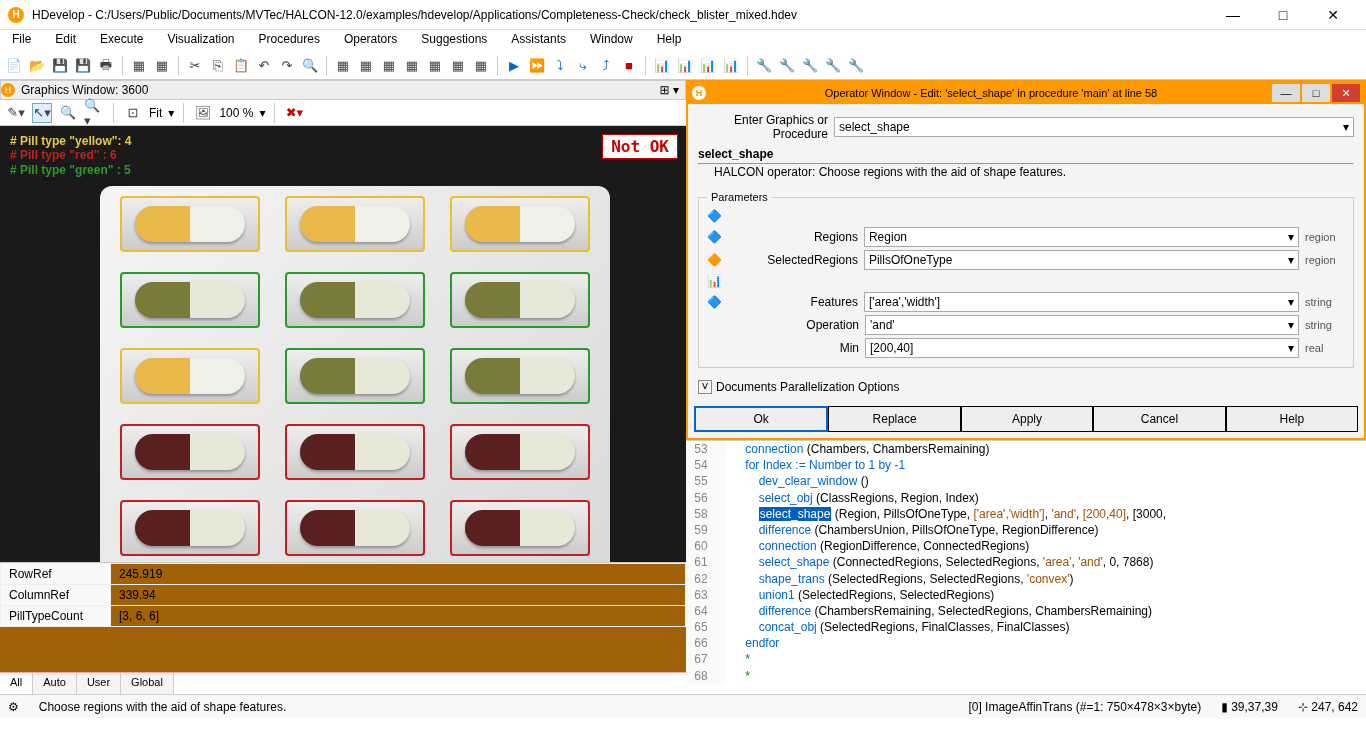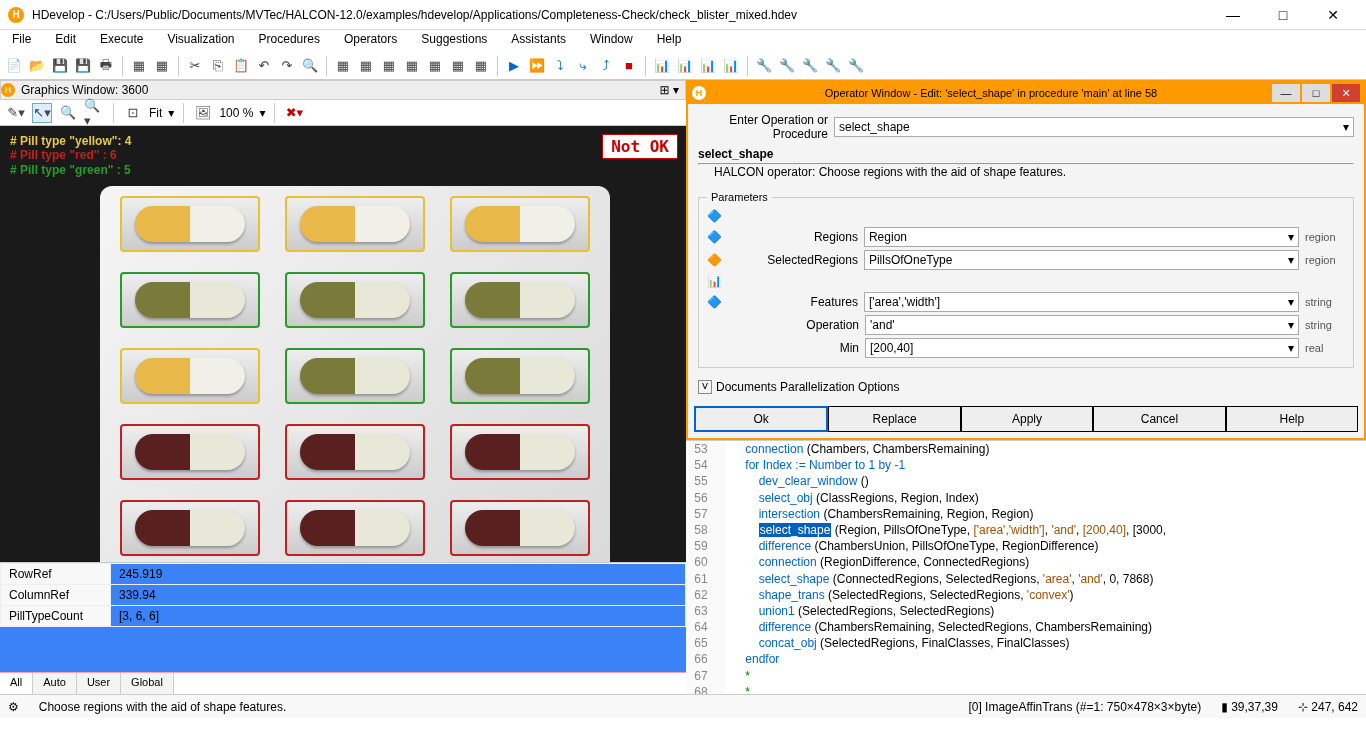--- a/index.html
+++ b/index.html
@@ -32,21 +32,21 @@
 .pill-box.bg{border-color:#2a9a2a}
 .pill-box.br{border-color:#c02020}
 .pill{width:110px;height:36px;border-radius:18px;display:flex;overflow:hidden;box-shadow:inset 0 -3px 5px rgba(0,0,0,.3),0 2px 3px rgba(0,0,0,.3)}
 .pill .half{flex:1}
 .pill.yel .half:first-child{background:#e8b848}
 .pill.yel .half:last-child{background:#f0f0e8}
 .pill.grn .half:first-child{background:#7a7a3a}
 .pill.grn .half:last-child{background:#e8e8d8}
 .pill.red .half:first-child{background:#5a2020}
 .pill.red .half:last-child{background:#e8e8d8}
-.vars{height:110px;border-top:1px solid #ccc;background:#3b82f6;overflow:auto}
+.vars{height:110px;border-top:1px solid #ccc;background:#a16207;overflow:auto}
 .vars table{width:100%;border-collapse:collapse}
 .vars td{border:1px solid #eee;padding:3px 8px;font-size:12px}
 .vars td:first-child{width:110px;background:#f8f8f8}
 .vartabs{height:22px;display:flex;border-top:1px solid #fca5a5}
 .vartabs span{padding:3px 10px;border-right:1px solid #ccc;font-size:11px;background:#f4f4f4}
 .vartabs span.active{background:#fff}
 .right{flex:1;display:flex;flex-direction:column}
 .op-win{border:2px solid #f90;background:#f4f4f4;display:flex;flex-direction:column;height:360px}
 .op-title{height:22px;background:#f90;display:flex;align-items:center;padding:0 4px;color:#000}
 .op-title .ico{width:14px;height:14px;background:#fff;border-radius:50%;margin-right:6px;font-size:9px;color:#f90;text-align:center;line-height:14px;font-weight:bold}
@@ -311,21 +311,21 @@
     <span class="ico">H</span>
     <span class="t">Operator Window - Edit: 'select_shape' in procedure 'main' at line 58</span>
     <div class="wbtns">
      <span class="wb">—</span>
      <span class="wb">□</span>
      <span class="wb close">✕</span>
     </div>
    </div>
    <div class="op-body">
     <div class="op-row">
-     <label>Enter Operation or Procedure</label>
+     <label>Enter Graphics or Procedure</label>
      <div class="combo">
               <span>select_shape</span>
               <span>▾</span>
             </div>
     </div>
     <div style="margin:6px 0">
      <b>select_shape</b><hr style="margin-top:2px">
      <div style="padding-left:16px;font-size:12px">HALCON operator:  Choose regions with the aid of shape features.</div>
     </div>
     <fieldset>
@@ -387,24 +387,20 @@
         </div>
         <div class="ln">
           <div class="num">55</div>
           <div class="txt">        <span class="fn">dev_clear_window</span> ()</div>
         </div>
         <div class="ln">
           <div class="num">56</div>
           <div class="txt">        <span class="fn">select_obj</span> (ClassRegions, Region, Index)</div>
         </div>
         <div class="ln">
-          <div class="num">57</div>
-          <div class="txt">        <span class="fn">intersection</span> (ChambersRemaining, Region, Region)</div>
-        </div>
-        <div class="ln">
           <div class="num">58</div>
           <div class="txt">        <span class="hl">select_shape</span> (Region, PillsOfOneType, <span class="str">[<span class="str">'area'</span>,<span class="str">'width'</span>]</span>, <span class="str">'and'</span>, <span class="str">[200,40]</span>, [3000,</div>
         </div>
         <div class="ln">
           <div class="num">59</div>
           <div class="txt">        <span class="fn">difference</span> (ChambersUnion, PillsOfOneType, RegionDifference)</div>
         </div>
         <div class="ln">
           <div class="num">60</div>
           <div class="txt">        <span class="fn">connection</span> (RegionDifference, ConnectedRegions)</div>

